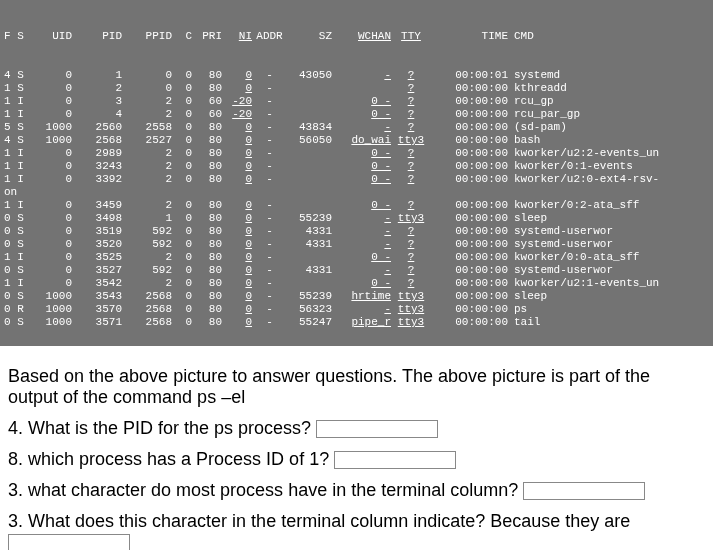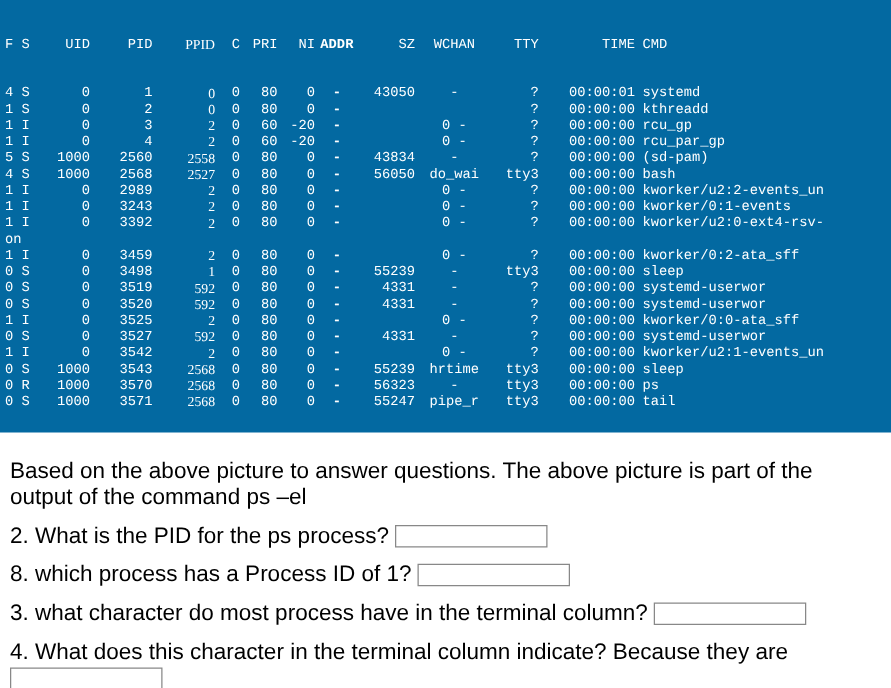--- a/index.html
+++ b/index.html
@@ -4,42 +4,42 @@
 <style>
   body {
     margin: 0;
     padding: 0;
     font-family: Arial, sans-serif;
     font-size: 12px;
     background: #fff;
     width: 713px;
   }
   .terminal {
-    background: #0369a1;
+    background: #737373;
     color: #fff;
     font-family: "Courier New", monospace;
     font-size: 11px;
     padding: 4px;
     white-space: pre;
     line-height: 13px;
     overflow: hidden;
   }
   .terminal-row { display: flex; }
   .col { display: inline-block; text-align: right; }
   .c-fs { width: 28px; text-align: left; }
   .c-uid { width: 40px; }
   .c-pid { width: 50px; }
-  .c-ppid { width: 50px; font-family: Liberation Serif, serif; }
+  .c-ppid { width: 50px; }
   .c-c { width: 20px; }
   .c-pri { width: 30px; }
-  .c-ni { width: 30px; }
-  .c-addr { width: 35px; text-align: center; font-weight: bold; }
+  .c-ni { width: 30px; text-decoration: underline; }
+  .c-addr { width: 35px; text-align: center; }
   .c-sz { width: 45px; }
-  .c-wchan { width: 55px; text-align: center; padding-left: 4px; }
-  .c-tty { width: 40px; text-align: right; }
+  .c-wchan { width: 55px; text-align: right; padding-left: 4px; text-decoration: underline; }
+  .c-tty { width: 40px; text-align: center; text-decoration: underline; }
   .c-time { width: 65px; padding-left: 12px; }
   .c-cmd { padding-left: 6px; text-align: right; }
   .questions {
     padding: 10px 8px;
     font-size: 18px;
     color: #000;
   }
   .questions p { margin: 10px 0; }
   .answer-box {
     display: inline-block;
@@ -55,18 +55,18 @@
 
 <div class="terminal">
   <div class="terminal-row">
     <span class="col c-fs">F S</span><span class="col c-uid">UID</span><span class="col c-pid">PID</span><span class="col c-ppid">PPID</span><span class="col c-c">C</span><span class="col c-pri">PRI</span><span class="col c-ni">NI</span><span class="col c-addr">ADDR</span><span class="col c-sz">SZ</span><span class="col c-wchan">WCHAN</span><span class="col c-tty">TTY</span><span class="col c-time">TIME</span><span class="col c-cmd">CMD</span>
   </div>
   <div id="rows"><div class="terminal-row"><span class="col c-fs">4 S</span><span class="col c-uid">0</span><span class="col c-pid">1</span><span class="col c-ppid">0</span><span class="col c-c">0</span><span class="col c-pri">80</span><span class="col c-ni">0</span><span class="col c-addr">-</span><span class="col c-sz">43050</span><span class="col c-wchan">-</span><span class="col c-tty">?</span><span class="col c-time">00:00:01</span><span class="col c-cmd">systemd</span></div><div class="terminal-row"><span class="col c-fs">1 S</span><span class="col c-uid">0</span><span class="col c-pid">2</span><span class="col c-ppid">0</span><span class="col c-c">0</span><span class="col c-pri">80</span><span class="col c-ni">0</span><span class="col c-addr">-</span><span class="col c-sz"></span><span class="col c-wchan"></span><span class="col c-tty">?</span><span class="col c-time">00:00:00</span><span class="col c-cmd">kthreadd</span></div><div class="terminal-row"><span class="col c-fs">1 I</span><span class="col c-uid">0</span><span class="col c-pid">3</span><span class="col c-ppid">2</span><span class="col c-c">0</span><span class="col c-pri">60</span><span class="col c-ni">-20</span><span class="col c-addr">-</span><span class="col c-sz"></span><span class="col c-wchan">0 -</span><span class="col c-tty">?</span><span class="col c-time">00:00:00</span><span class="col c-cmd">rcu_gp</span></div><div class="terminal-row"><span class="col c-fs">1 I</span><span class="col c-uid">0</span><span class="col c-pid">4</span><span class="col c-ppid">2</span><span class="col c-c">0</span><span class="col c-pri">60</span><span class="col c-ni">-20</span><span class="col c-addr">-</span><span class="col c-sz"></span><span class="col c-wchan">0 -</span><span class="col c-tty">?</span><span class="col c-time">00:00:00</span><span class="col c-cmd">rcu_par_gp</span></div><div class="terminal-row"><span class="col c-fs">5 S</span><span class="col c-uid">1000</span><span class="col c-pid">2560</span><span class="col c-ppid">2558</span><span class="col c-c">0</span><span class="col c-pri">80</span><span class="col c-ni">0</span><span class="col c-addr">-</span><span class="col c-sz">43834</span><span class="col c-wchan">-</span><span class="col c-tty">?</span><span class="col c-time">00:00:00</span><span class="col c-cmd">(sd-pam)</span></div><div class="terminal-row"><span class="col c-fs">4 S</span><span class="col c-uid">1000</span><span class="col c-pid">2568</span><span class="col c-ppid">2527</span><span class="col c-c">0</span><span class="col c-pri">80</span><span class="col c-ni">0</span><span class="col c-addr">-</span><span class="col c-sz">56050</span><span class="col c-wchan">do_wai</span><span class="col c-tty">tty3</span><span class="col c-time">00:00:00</span><span class="col c-cmd">bash</span></div><div class="terminal-row"><span class="col c-fs">1 I</span><span class="col c-uid">0</span><span class="col c-pid">2989</span><span class="col c-ppid">2</span><span class="col c-c">0</span><span class="col c-pri">80</span><span class="col c-ni">0</span><span class="col c-addr">-</span><span class="col c-sz"></span><span class="col c-wchan">0 -</span><span class="col c-tty">?</span><span class="col c-time">00:00:00</span><span class="col c-cmd">kworker/u2:2-events_un</span></div><div class="terminal-row"><span class="col c-fs">1 I</span><span class="col c-uid">0</span><span class="col c-pid">3243</span><span class="col c-ppid">2</span><span class="col c-c">0</span><span class="col c-pri">80</span><span class="col c-ni">0</span><span class="col c-addr">-</span><span class="col c-sz"></span><span class="col c-wchan">0 -</span><span class="col c-tty">?</span><span class="col c-time">00:00:00</span><span class="col c-cmd">kworker/0:1-events</span></div><div class="terminal-row"><span class="col c-fs">1 I</span><span class="col c-uid">0</span><span class="col c-pid">3392</span><span class="col c-ppid">2</span><span class="col c-c">0</span><span class="col c-pri">80</span><span class="col c-ni">0</span><span class="col c-addr">-</span><span class="col c-sz"></span><span class="col c-wchan">0 -</span><span class="col c-tty">?</span><span class="col c-time">00:00:00</span><span class="col c-cmd">kworker/u2:0-ext4-rsv-</span></div><div class="terminal-row"><span class="col c-fs">on</span><span class="col c-uid"></span><span class="col c-pid"></span><span class="col c-ppid"></span><span class="col c-c"></span><span class="col c-pri"></span><span class="col c-ni"></span><span class="col c-addr"></span><span class="col c-sz"></span><span class="col c-wchan"></span><span class="col c-tty"></span><span class="col c-time"></span><span class="col c-cmd"></span></div><div class="terminal-row"><span class="col c-fs">1 I</span><span class="col c-uid">0</span><span class="col c-pid">3459</span><span class="col c-ppid">2</span><span class="col c-c">0</span><span class="col c-pri">80</span><span class="col c-ni">0</span><span class="col c-addr">-</span><span class="col c-sz"></span><span class="col c-wchan">0 -</span><span class="col c-tty">?</span><span class="col c-time">00:00:00</span><span class="col c-cmd">kworker/0:2-ata_sff</span></div><div class="terminal-row"><span class="col c-fs">0 S</span><span class="col c-uid">0</span><span class="col c-pid">3498</span><span class="col c-ppid">1</span><span class="col c-c">0</span><span class="col c-pri">80</span><span class="col c-ni">0</span><span class="col c-addr">-</span><span class="col c-sz">55239</span><span class="col c-wchan">-</span><span class="col c-tty">tty3</span><span class="col c-time">00:00:00</span><span class="col c-cmd">sleep</span></div><div class="terminal-row"><span class="col c-fs">0 S</span><span class="col c-uid">0</span><span class="col c-pid">3519</span><span class="col c-ppid">592</span><span class="col c-c">0</span><span class="col c-pri">80</span><span class="col c-ni">0</span><span class="col c-addr">-</span><span class="col c-sz">4331</span><span class="col c-wchan">-</span><span class="col c-tty">?</span><span class="col c-time">00:00:00</span><span class="col c-cmd">systemd-userwor</span></div><div class="terminal-row"><span class="col c-fs">0 S</span><span class="col c-uid">0</span><span class="col c-pid">3520</span><span class="col c-ppid">592</span><span class="col c-c">0</span><span class="col c-pri">80</span><span class="col c-ni">0</span><span class="col c-addr">-</span><span class="col c-sz">4331</span><span class="col c-wchan">-</span><span class="col c-tty">?</span><span class="col c-time">00:00:00</span><span class="col c-cmd">systemd-userwor</span></div><div class="terminal-row"><span class="col c-fs">1 I</span><span class="col c-uid">0</span><span class="col c-pid">3525</span><span class="col c-ppid">2</span><span class="col c-c">0</span><span class="col c-pri">80</span><span class="col c-ni">0</span><span class="col c-addr">-</span><span class="col c-sz"></span><span class="col c-wchan">0 -</span><span class="col c-tty">?</span><span class="col c-time">00:00:00</span><span class="col c-cmd">kworker/0:0-ata_sff</span></div><div class="terminal-row"><span class="col c-fs">0 S</span><span class="col c-uid">0</span><span class="col c-pid">3527</span><span class="col c-ppid">592</span><span class="col c-c">0</span><span class="col c-pri">80</span><span class="col c-ni">0</span><span class="col c-addr">-</span><span class="col c-sz">4331</span><span class="col c-wchan">-</span><span class="col c-tty">?</span><span class="col c-time">00:00:00</span><span class="col c-cmd">systemd-userwor</span></div><div class="terminal-row"><span class="col c-fs">1 I</span><span class="col c-uid">0</span><span class="col c-pid">3542</span><span class="col c-ppid">2</span><span class="col c-c">0</span><span class="col c-pri">80</span><span class="col c-ni">0</span><span class="col c-addr">-</span><span class="col c-sz"></span><span class="col c-wchan">0 -</span><span class="col c-tty">?</span><span class="col c-time">00:00:00</span><span class="col c-cmd">kworker/u2:1-events_un</span></div><div class="terminal-row"><span class="col c-fs">0 S</span><span class="col c-uid">1000</span><span class="col c-pid">3543</span><span class="col c-ppid">2568</span><span class="col c-c">0</span><span class="col c-pri">80</span><span class="col c-ni">0</span><span class="col c-addr">-</span><span class="col c-sz">55239</span><span class="col c-wchan">hrtime</span><span class="col c-tty">tty3</span><span class="col c-time">00:00:00</span><span class="col c-cmd">sleep</span></div><div class="terminal-row"><span class="col c-fs">0 R</span><span class="col c-uid">1000</span><span class="col c-pid">3570</span><span class="col c-ppid">2568</span><span class="col c-c">0</span><span class="col c-pri">80</span><span class="col c-ni">0</span><span class="col c-addr">-</span><span class="col c-sz">56323</span><span class="col c-wchan">-</span><span class="col c-tty">tty3</span><span class="col c-time">00:00:00</span><span class="col c-cmd">ps</span></div><div class="terminal-row"><span class="col c-fs">0 S</span><span class="col c-uid">1000</span><span class="col c-pid">3571</span><span class="col c-ppid">2568</span><span class="col c-c">0</span><span class="col c-pri">80</span><span class="col c-ni">0</span><span class="col c-addr">-</span><span class="col c-sz">55247</span><span class="col c-wchan">pipe_r</span><span class="col c-tty">tty3</span><span class="col c-time">00:00:00</span><span class="col c-cmd">tail</span></div></div>
 </div>
 
 <div class="questions">
   <p>Based on the above picture to answer questions. The above picture is part of the output of the command  ps –el</p>
-  <p><span>2. What is the PID for the ps process?</span> <span class="answer-box"></span></p>
+  <p><span>4. What is the PID for the ps process?</span> <span class="answer-box"></span></p>
   <p><span>8. which process has a Process ID of 1?</span> <span class="answer-box"></span></p>
   <p><span>3. what character do most process have in the terminal column?</span> <span class="answer-box"></span></p>
-  <p><span>4. What does this character in the terminal column indicate?  Because they are</span> <span class="answer-box"></span></p>
+  <p><span>3. What does this character in the terminal column indicate?  Because they are</span> <span class="answer-box"></span></p>
   <p><span>3. Which user started most of these processes?</span> <span class="answer-box"></span></p>
 </div>
 
 </body></html>

